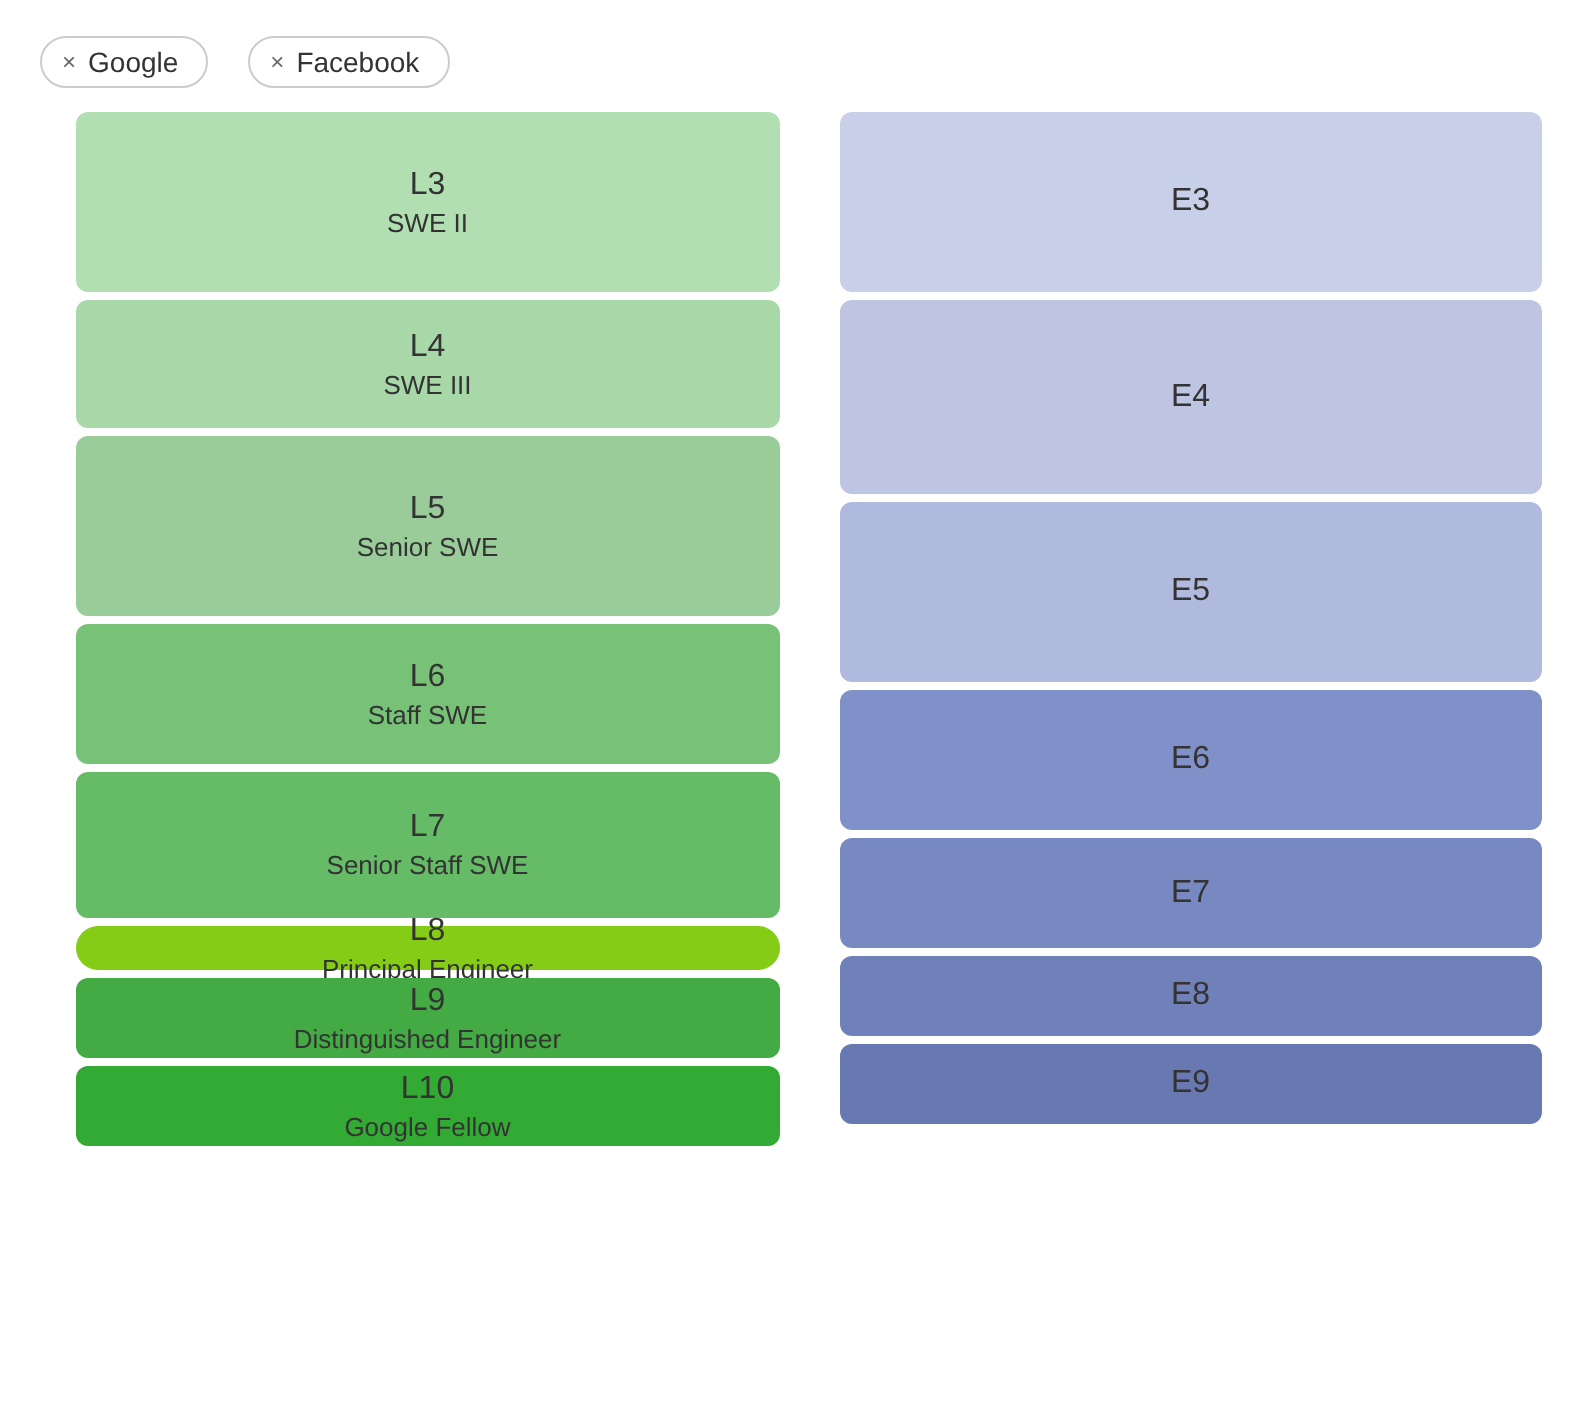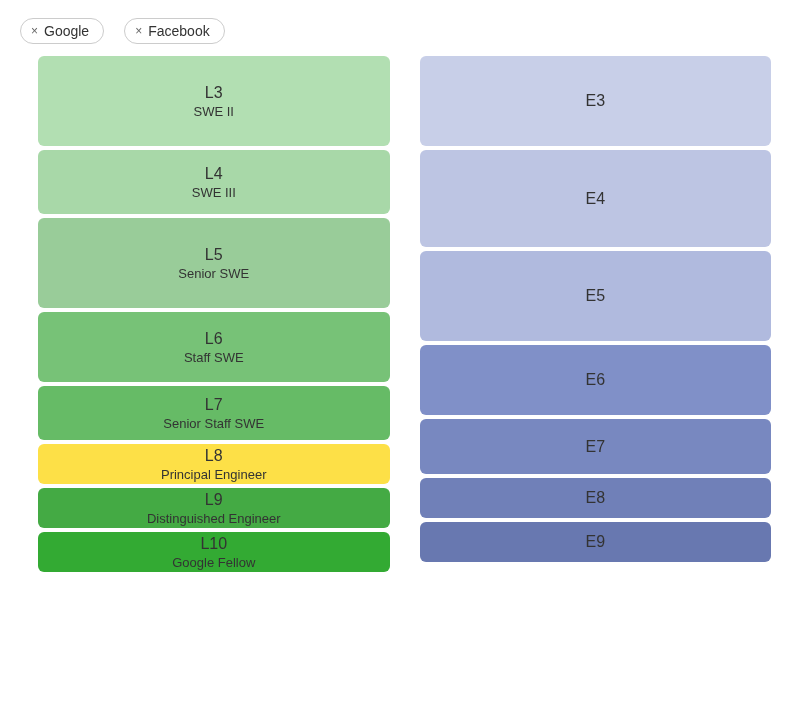--- a/index.html
+++ b/index.html
@@ -70,22 +70,22 @@
       font-size: 13px;
       color: #444;
       margin-top: 2px;
     }
 
     
     .google-l3 { background: #b2dfb2; height: 90px; }
     .google-l4 { background: #a8d8a8; height: 64px; }
     .google-l5 { background: #99cc99; height: 90px; }
     .google-l6 { background: #77c277; height: 70px; }
-    .google-l7 { background: #66bb66; height: 54px; }
-    .google-l8 { background: #fde047; height: 40px; }
+    .google-l7 { background: #66bb66; height: 73px; }
+    .google-l8 { background: #84cc16; height: 22px; border-radius: 12px; }
     .google-l9 { background: #44aa44; height: 40px; }
     .google-l10 { background: #33aa33; height: 40px; }
 
     
     .fb-e3 { background: #c8cfe8; height: 90px; }
     .fb-e4 { background: #bdc5e3; height: 97px; }
     .fb-e5 { background: #b0bade; height: 90px; }
     .fb-e6 { background: #8090c8; height: 70px; }
     .fb-e7 { background: #7888c0; height: 55px; }
     .fb-e8 { background: #7080b8; height: 40px; }

